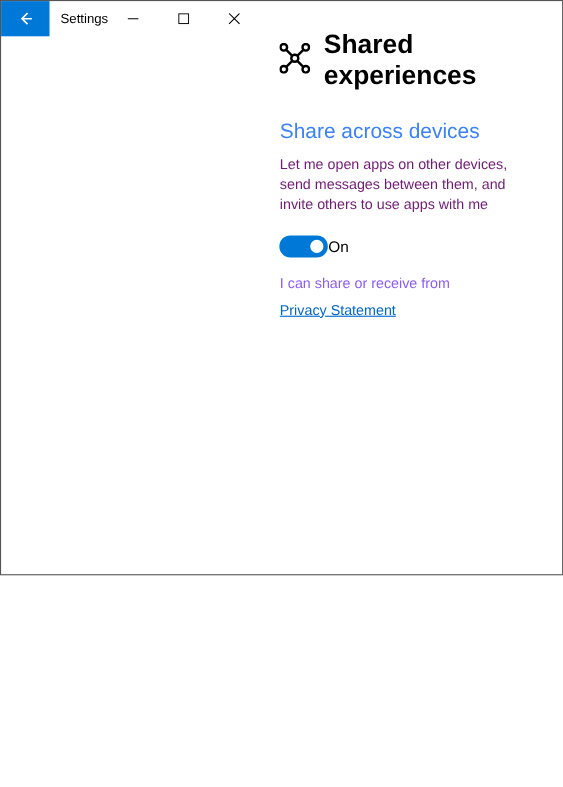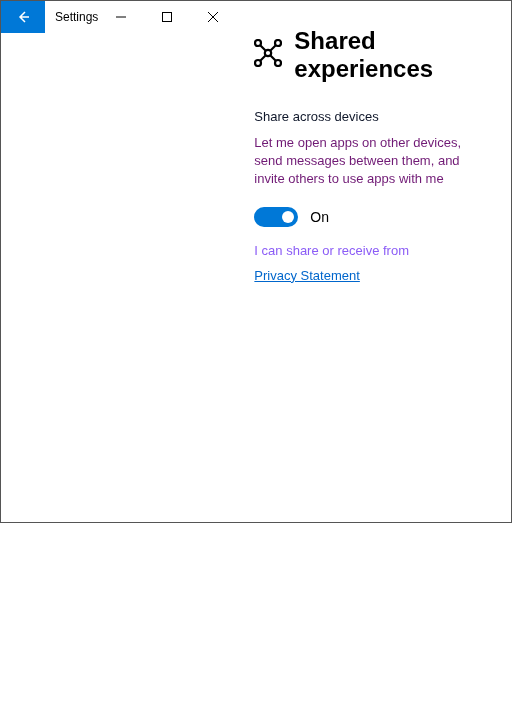--- a/index.html
+++ b/index.html
@@ -64,35 +64,34 @@
       margin-top: 6px;
       margin-bottom: 26px;
     }
     .page-header-icon svg { width: 28px; height: 28px; }
     .page-title {
       font-size: 24px;
       font-weight: 600;
       color: #000;
     }
     .section-title {
-      font-size: 13px;
+      font-size: 19px;
       font-weight: 400;
-      color: #0f172a;
+      color: #3b82f6;
       margin-bottom: 10px;
     }
     .section-desc {
       font-size: 13px;
       color: #701a75;
       line-height: 1.4;
       margin-bottom: 18px;
     }
     .toggle-row {
       display: flex;
       align-items: center;
-      gap: 12px;
       margin-bottom: 16px;
     }
     .toggle {
       width: 44px;
       height: 20px;
       background: #0078d7;
       border-radius: 10px;
       position: relative;
       cursor: pointer;
     }

